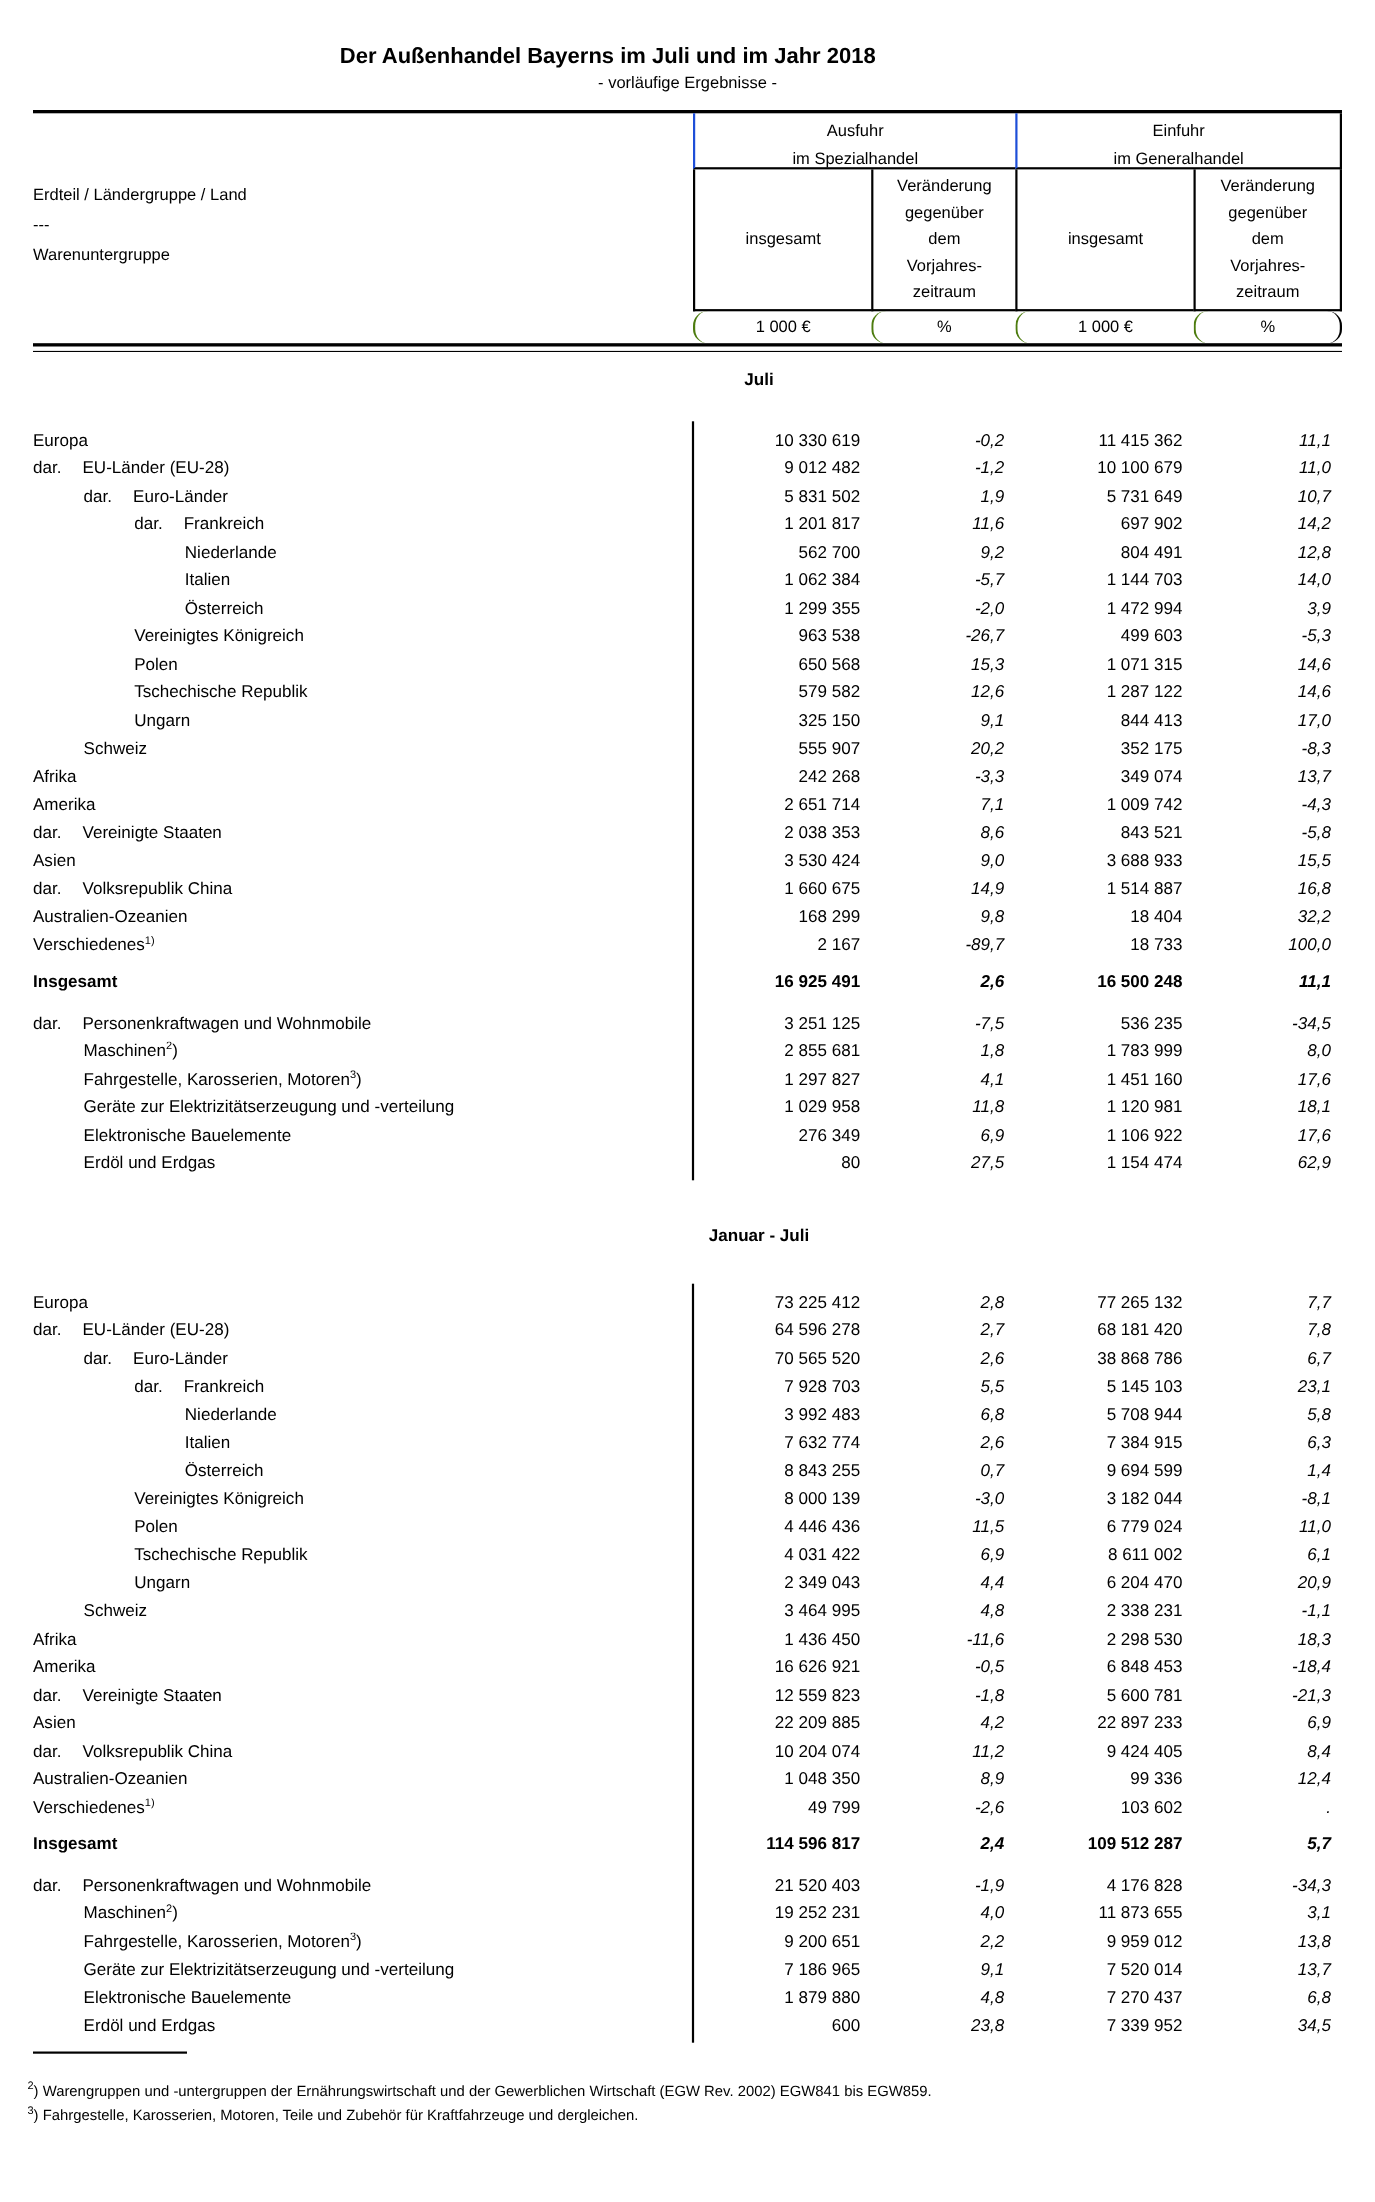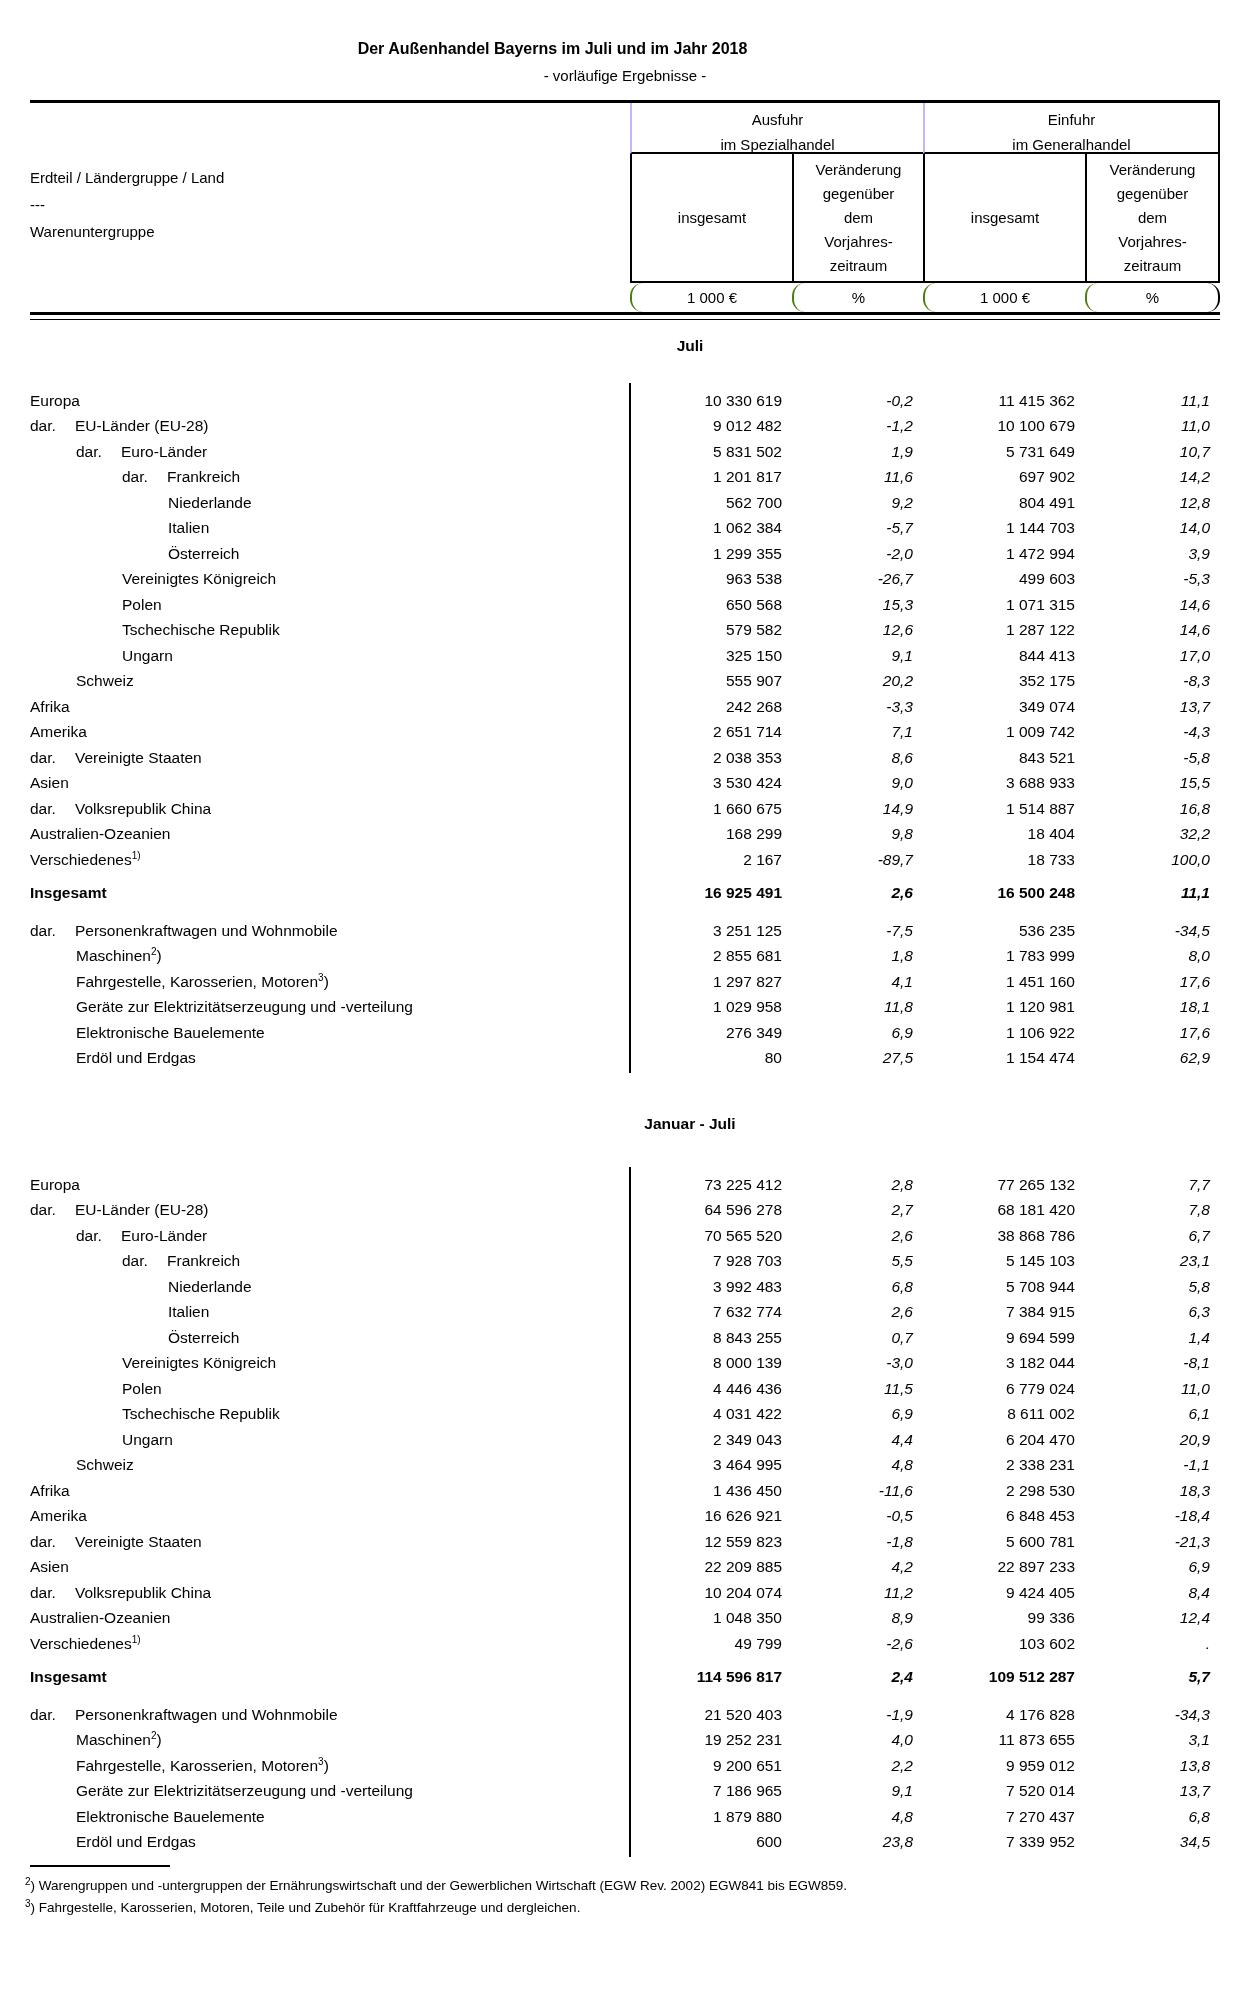--- a/index.html
+++ b/index.html
@@ -9,21 +9,21 @@
     width: 1250px; height: 2002px;
     font-family: "Liberation Sans", sans-serif;
     color: #000;
     position: relative;
     overflow: hidden;
   }
   .page { position: relative; width: 1250px; height: 2002px; }
 
   .title {
     position: absolute; top: 40px; left: 0; width: 1105px;
-    text-align: center; font-size: 16px; font-weight: bold;
+    text-align: center; font-size: 20px; font-weight: bold;
   }
   .subtitle {
     position: absolute; top: 67px; left: 0; width: 1250px;
     text-align: center; font-size: 15px;
   }
 
   
   .thead {
     position: absolute; top: 100px; left: 30px; width: 1190px;
     border-top: 3px solid #000; border-bottom: 3px solid #000;
@@ -32,21 +32,21 @@
     grid-template-rows: 51px 129px 29px;
     font-size: 15px;
   }
   .thead .cellh { text-align: center; }
   .stub-header {
     grid-column: 1; grid-row: 1 / 3;
     display: flex; flex-direction: column; justify-content: center;
     align-items: flex-start; line-height: 27px; padding-top: 22px;
   }
   .group-header {
-    border-left: 2px solid #c4b5fd; border-bottom: 2px solid #000;
+    border-left: 2px solid #1d4ed8; border-bottom: 2px solid #000;
     padding-top: 4px; line-height: 25px;
   }
   .group-export { grid-column: 2 / 4; grid-row: 1; }
   .group-import { grid-column: 4 / 6; grid-row: 1; border-right: 2px solid #000; }
   .b-cell {
     grid-row: 2; border-left: 2px solid #000; border-bottom: 2px solid #000;
     display: flex; flex-direction: column; justify-content: center; align-items: center;
   }
   .b-cell.change { line-height: 24px; }
   .col2 { grid-column: 2; } .col3 { grid-column: 3; }
@@ -82,21 +82,21 @@
   .num { text-align: right; padding-right: 10px; }
   .pct { text-align: right; padding-right: 10px; font-style: italic; }
   sup { font-size: 10px; line-height: 0; }
 
   .heading2 { margin-top: 44px; }
 
   
   .fn-rule { margin-top: 10px; margin-left: 30px; width: 140px; height: 2px; background: #000; }
   .footnote { margin-left: 25px; font-size: 13.5px; line-height: 19px; }
   .footnote.f1 { margin-top: 7px; }
-  .footnote.f2 { margin-top: 9px; }
+  .footnote.f2 { margin-top: 24px; }
   .footnote.f3 { margin-top: 3px; }
   .copyright {
     margin-top: 13px; width: 1220px; text-align: right; font-size: 14px;
   }
 </style>
 </head>
 <body>
 
 <div class="page">
 

